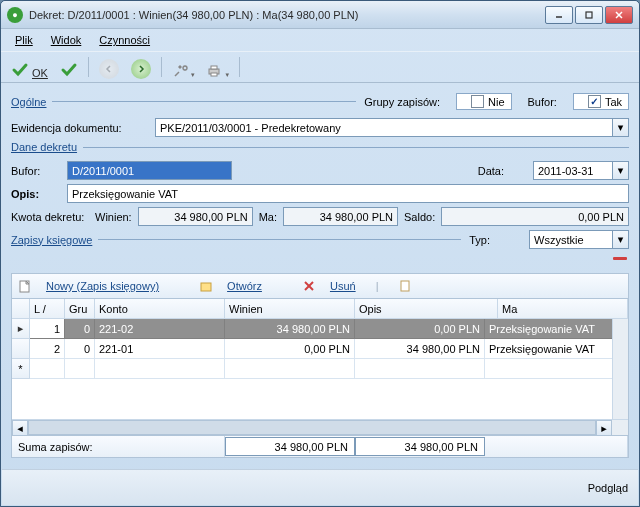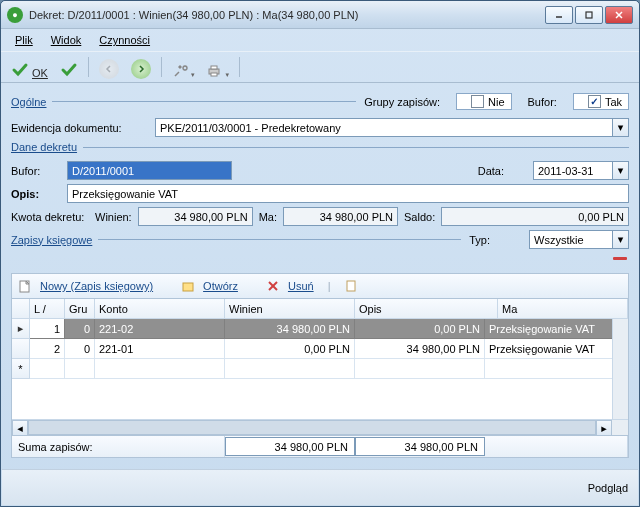--- a/index.html
+++ b/index.html
@@ -41,21 +41,21 @@
 .lbl { white-space: nowrap; }
 .inp { border: 1px solid #7b9ab8; background: #fff; height: 19px; padding: 1px 4px; }
 .inp.sel { background: #3874c7; color: #fff; }
 .dd { display: flex; flex: 1; margin-left: 23px; }
 .dd .inp { flex: 1; border-right: none; }
 .dd-arrow { width: 17px; height: 19px; border: 1px solid #7b9ab8; background: linear-gradient(to bottom, #f4f8fc, #dce8f4); display: flex; align-items: center; justify-content: center; cursor: pointer; }
 .ro { background: #f0f4f8; text-align: right; }
 .dirty-top { height: 16px; display: flex; justify-content: flex-end; }
 .dirty-ind { width: 14px; height: 3px; background: #d04040; border-radius: 1px; margin-right: 2px; }
 
-.grid-toolbar { height: 26px; background: linear-gradient(to bottom, #f8fbff, #e4eef8); border: 1px solid #b0c4d8; display: flex; align-items: center; padding: 0 6px; gap: 8px; }
+.grid-toolbar { height: 26px; background: linear-gradient(to bottom, #f8fbff, #e4eef8); border: 1px solid #b0c4d8; display: flex; align-items: center; padding: 0 6px; gap: 14px; }
 .grid-toolbar .link { color: #1a4c8c; text-decoration: underline; cursor: pointer; }
 .gt-sep { color: #a0b0c0; margin: 0 6px; }
 .gt-icon { width: 14px; height: 14px; display: inline-flex; align-items: center; justify-content: center; }
 
 .grid { border: 1px solid #b0c4d8; border-top: none; }
 .grid-head { display: flex; height: 20px; background: linear-gradient(to bottom, #f8fbff, #e8f0f8); }
 .gh { border-right: 1px solid #c8d8e8; border-bottom: 1px solid #c8d8e8; padding: 2px 4px; display: flex; align-items: center; overflow: hidden; }
 .gr { display: flex; height: 20px; }
 .gc { border-right: 1px solid #d8e4f0; border-bottom: 1px solid #d8e4f0; padding: 2px 4px; display: flex; align-items: center; overflow: hidden; }
 .gc.r { justify-content: flex-end; }

